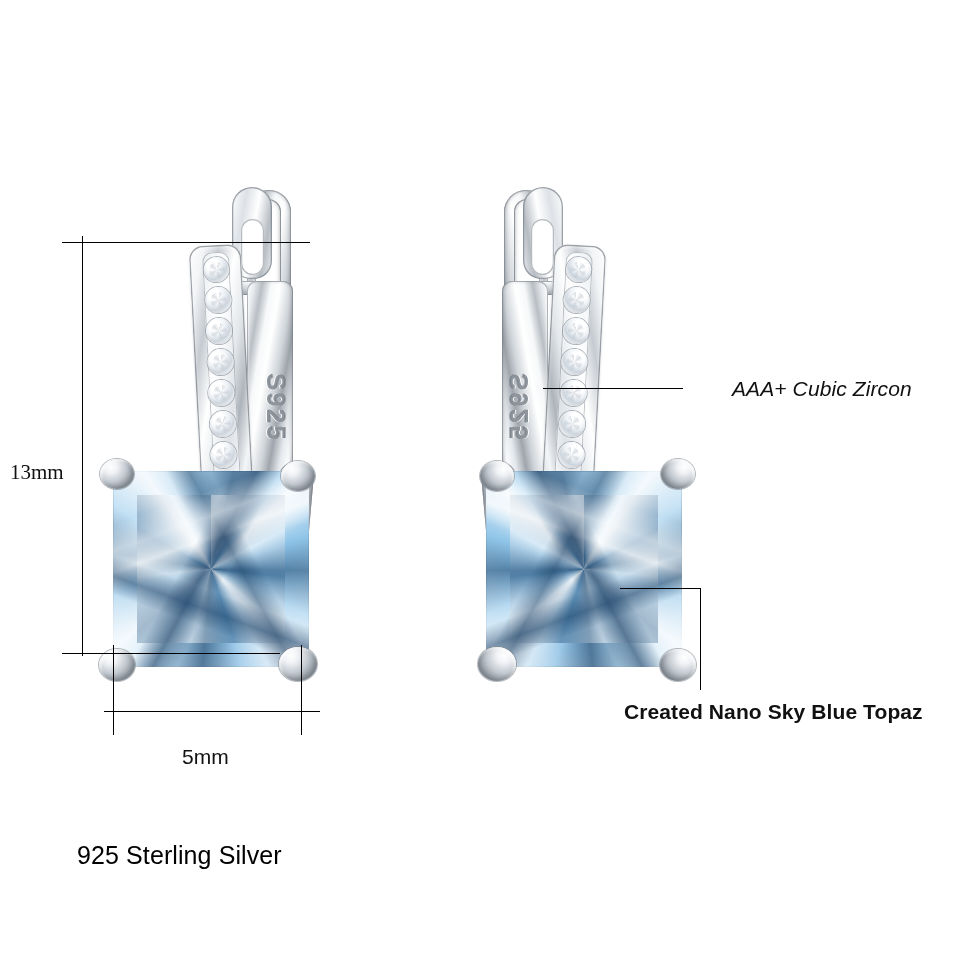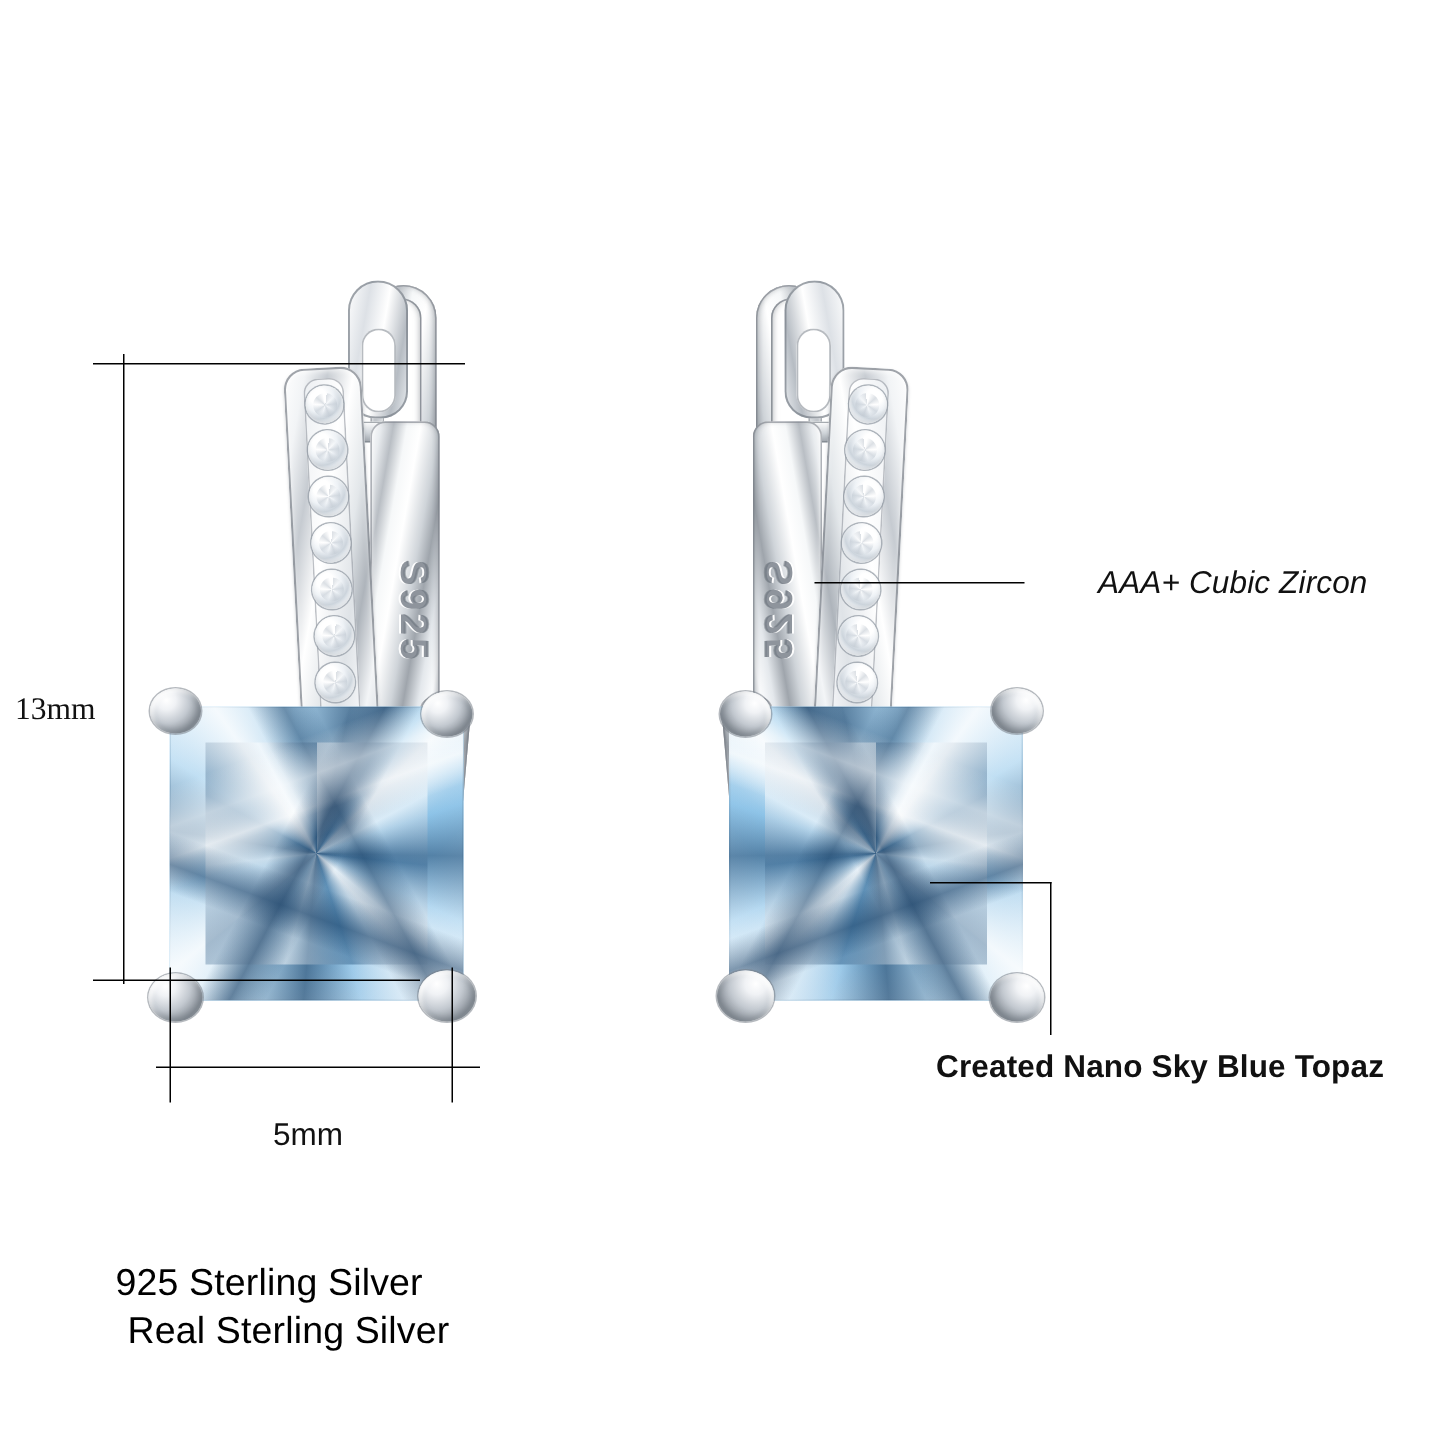--- a/index.html
+++ b/index.html
@@ -271,15 +271,14 @@
   <div class="dim-label" style="left:182px;top:745px;">5mm</div>
 
   <div class="ln-h" style="left:543px;top:388px;width:140px;"></div>
   <div class="label" style="left:732px;top:377px;font-style:italic;">AAA+ Cubic Zircon</div>
 
   <div class="ln-h" style="left:620px;top:588px;width:81px;"></div>
   <div class="ln-v" style="left:700px;top:588px;height:102px;"></div>
   <div class="label" style="left:624px;top:700px;font-weight:bold;">Created Nano Sky Blue Topaz</div>
 
   <div class="footer-line" style="left:77px;top:840px;">925 Sterling Silver</div>
-  <div class="footer-line" style="left:85px;top:872px;">Real Sterling Silver</div>
 
 </div>
 
 </body></html>

